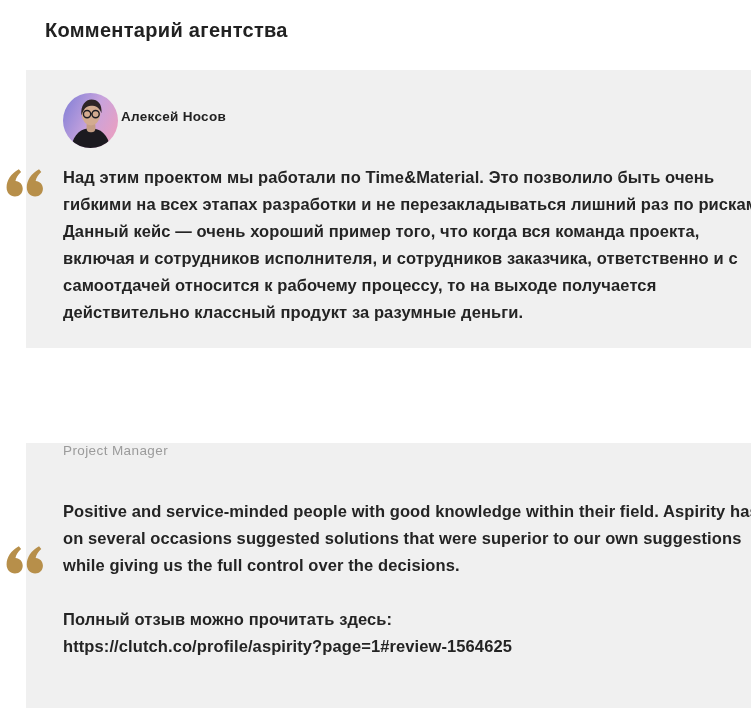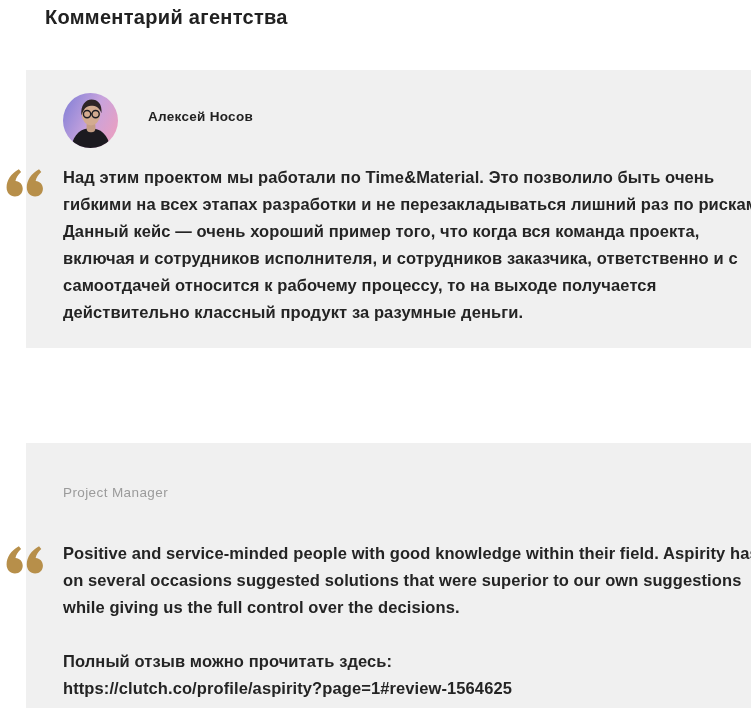--- a/index.html
+++ b/index.html
@@ -14,35 +14,35 @@
     width: 751px; height: 708px;
   }
   .section-title {
     position: absolute;
     left: 45px;
     font-size: 20px;
     font-weight: 700;
     color: #212121;
     letter-spacing: 0.3px;
   }
-  .title-agency { top: 6px; text-align: center; }
+  .title-agency { top: 19px; text-align: center; }
   .title-client { top: 384px; }
   .card {
     position: absolute;
     left: 26px;
     right: 0;
     background: #f0f0f0;
     padding-left: 37px;
   }
   .card-agency { top: 70px; height: 278px; padding-top: 23px; }
-  .card-client { top: 443px; height: 265px; padding-top: 42px; }
+  .card-client { top: 443px; height: 265px; }
   .author-row {
     display: flex;
     align-items: center;
-    gap: 30px;
+    gap: 3px;
   }
   .avatar {
     width: 55px; height: 55px;
     border-radius: 50%;
     overflow: hidden;
     flex: 0 0 55px;
   }
   .avatar svg { display: block; width: 55px; height: 55px; }
   .author-name {
     font-size: 13.5px;

